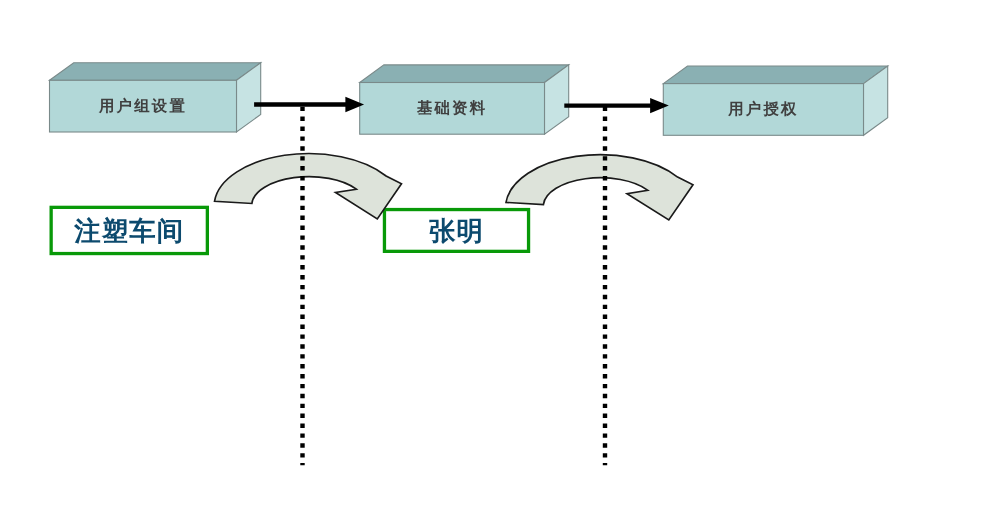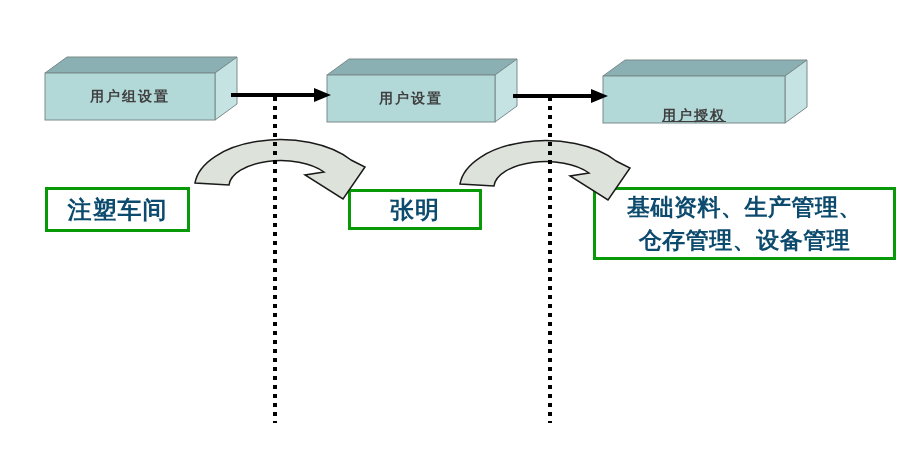--- a/index.html
+++ b/index.html
@@ -96,26 +96,22 @@
       <line class="flow-line" x1="513" y1="96" x2="593" y2="96"></line>
       <polygon class="flow-head" points="591,89 608,96 591,103"></polygon>
     </g>
 
     <line class="dotted" x1="275" y1="97" x2="275" y2="423"></line>
     <line class="dotted" x1="550" y1="97" x2="550" y2="423"></line>
   </svg>
 
   <div class="cuboid-label" style="left:45px; top:73px; width:170px; height:47px;">用户组设置</div>
 
-  <div class="cuboid-label" style="left:327px; top:75px; width:168px; height:47px;">用户设置</div>
+  <div class="cuboid-label" style="left:327px; top:75px; width:168px; height:47px;">基础资料</div>
 
-  <div class="cuboid-label" style="left:603px; top:92px; width:182px; height:47px;text-decoration:underline;">用户授权</div>
+  <div class="cuboid-label" style="left:603px; top:76px; width:182px; height:47px;">用户授权</div>
 
   <div class="example-box small" style="left:45px; top:187px; width:145px; height:45px;">注塑车间</div>
 
   <div class="example-box small" style="left:348px; top:189px; width:134px; height:41px;">张明</div>
 
-  <div class="example-box wide" style="left:593px; top:187px; width:303px; height:73px;">
-    <div>基础资料、生产管理、</div>
-    <div>仓存管理、设备管理</div>
-  </div>
 
 </div>
 
 </body></html>

